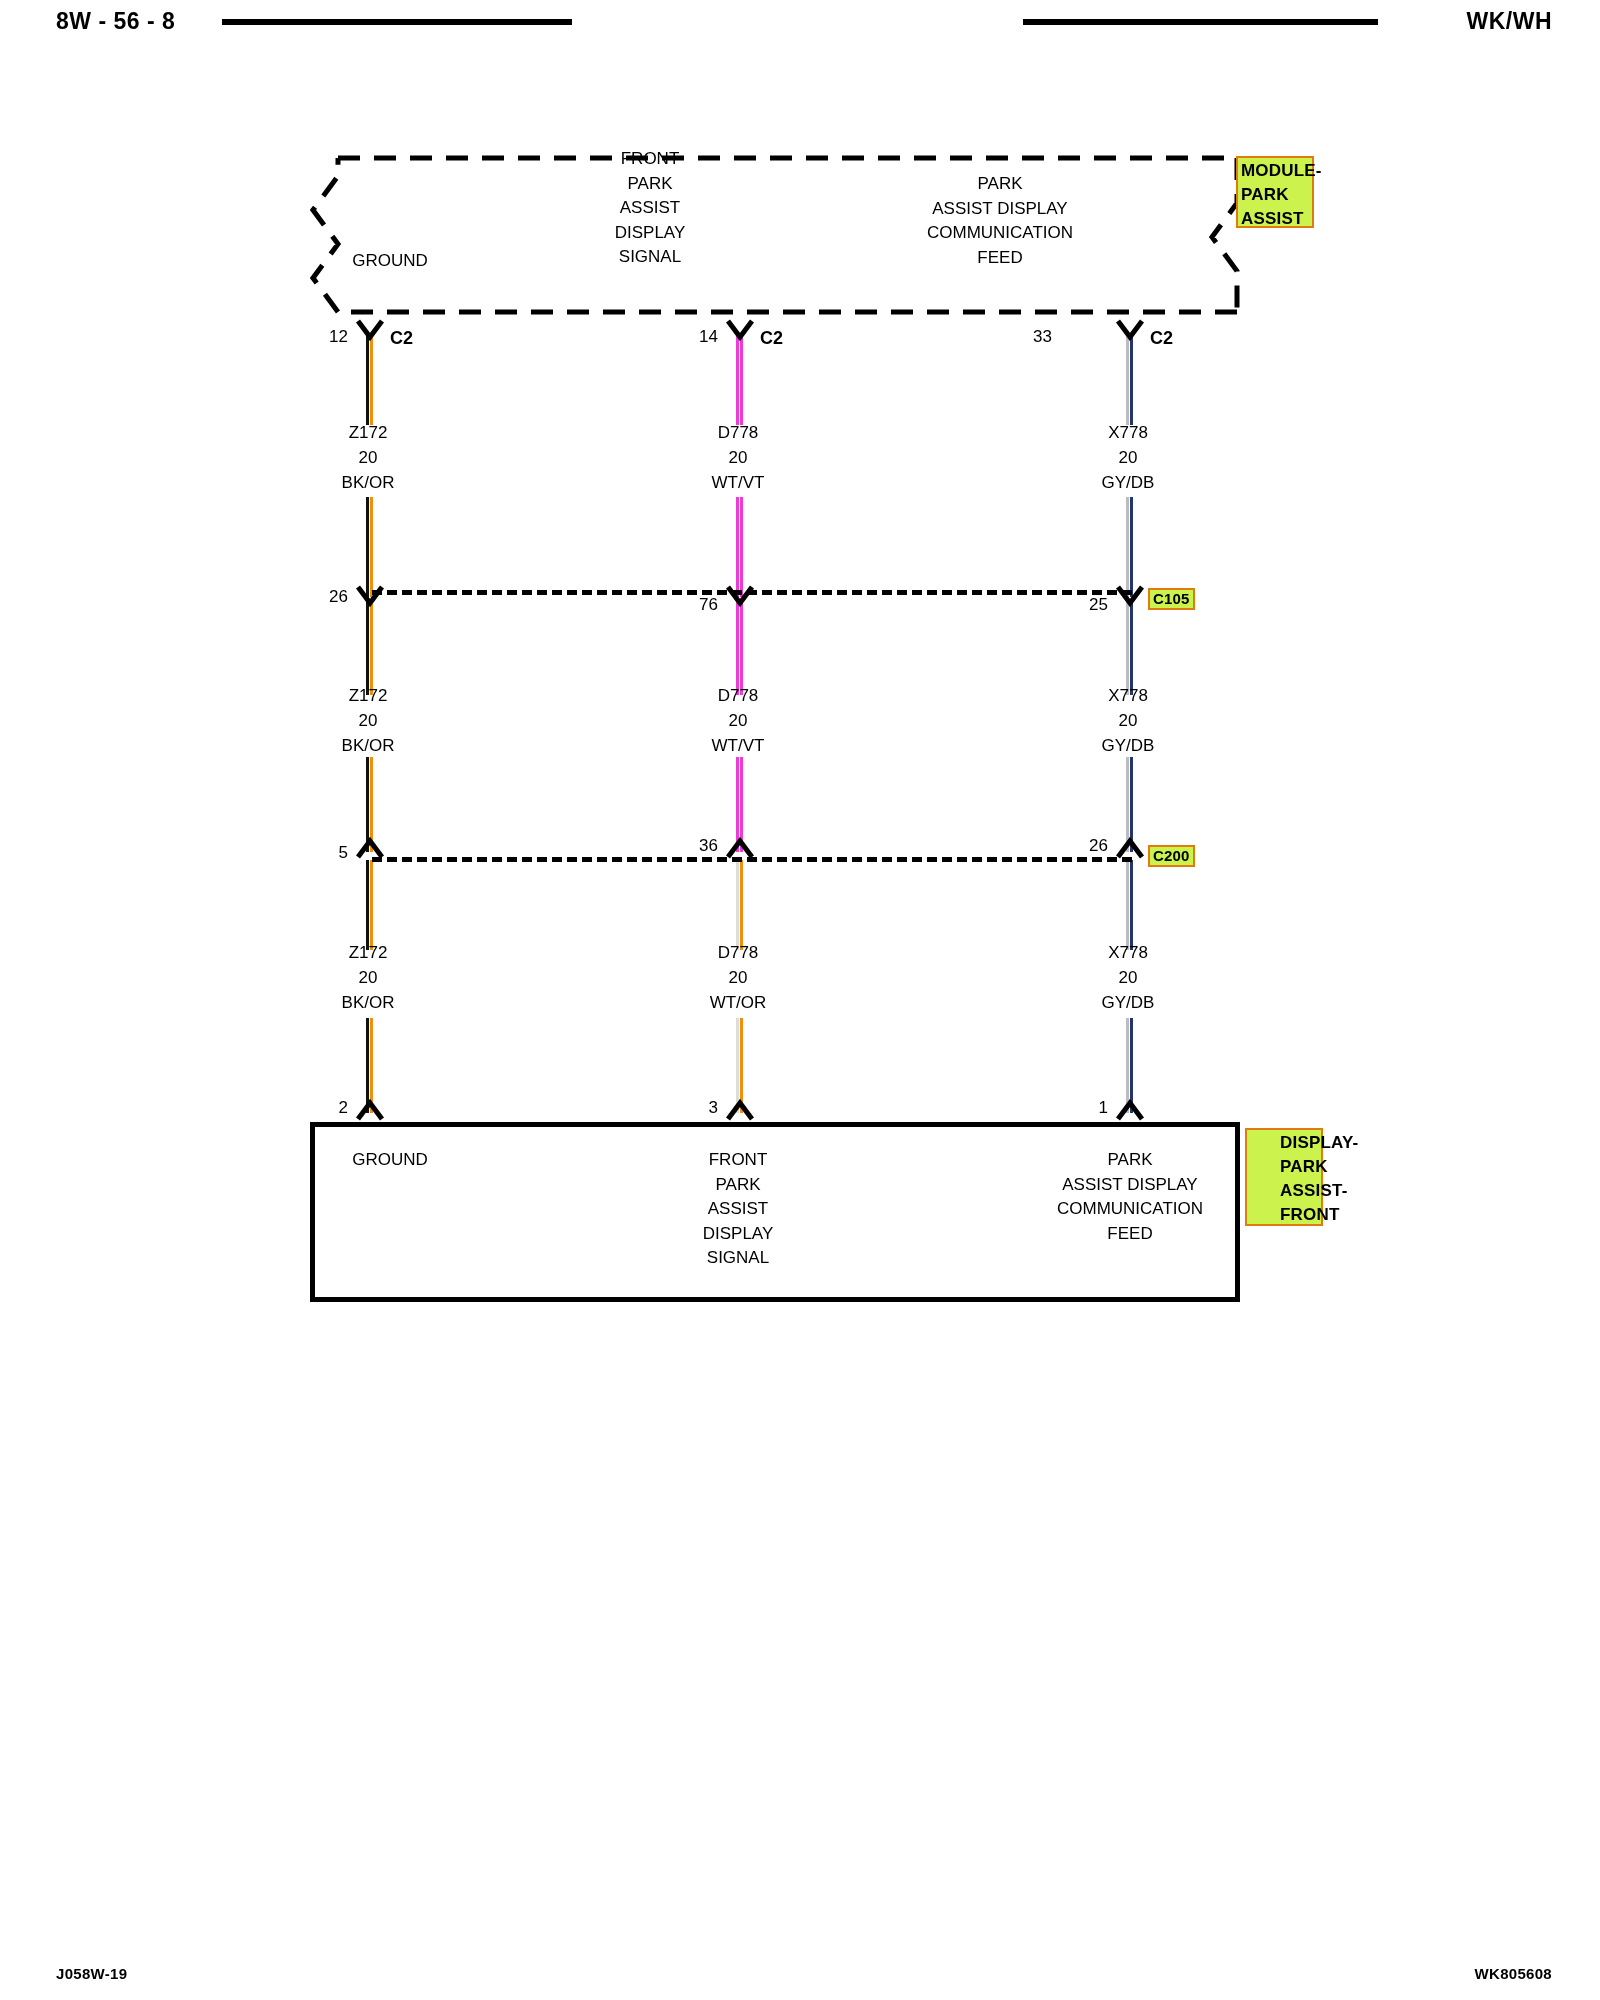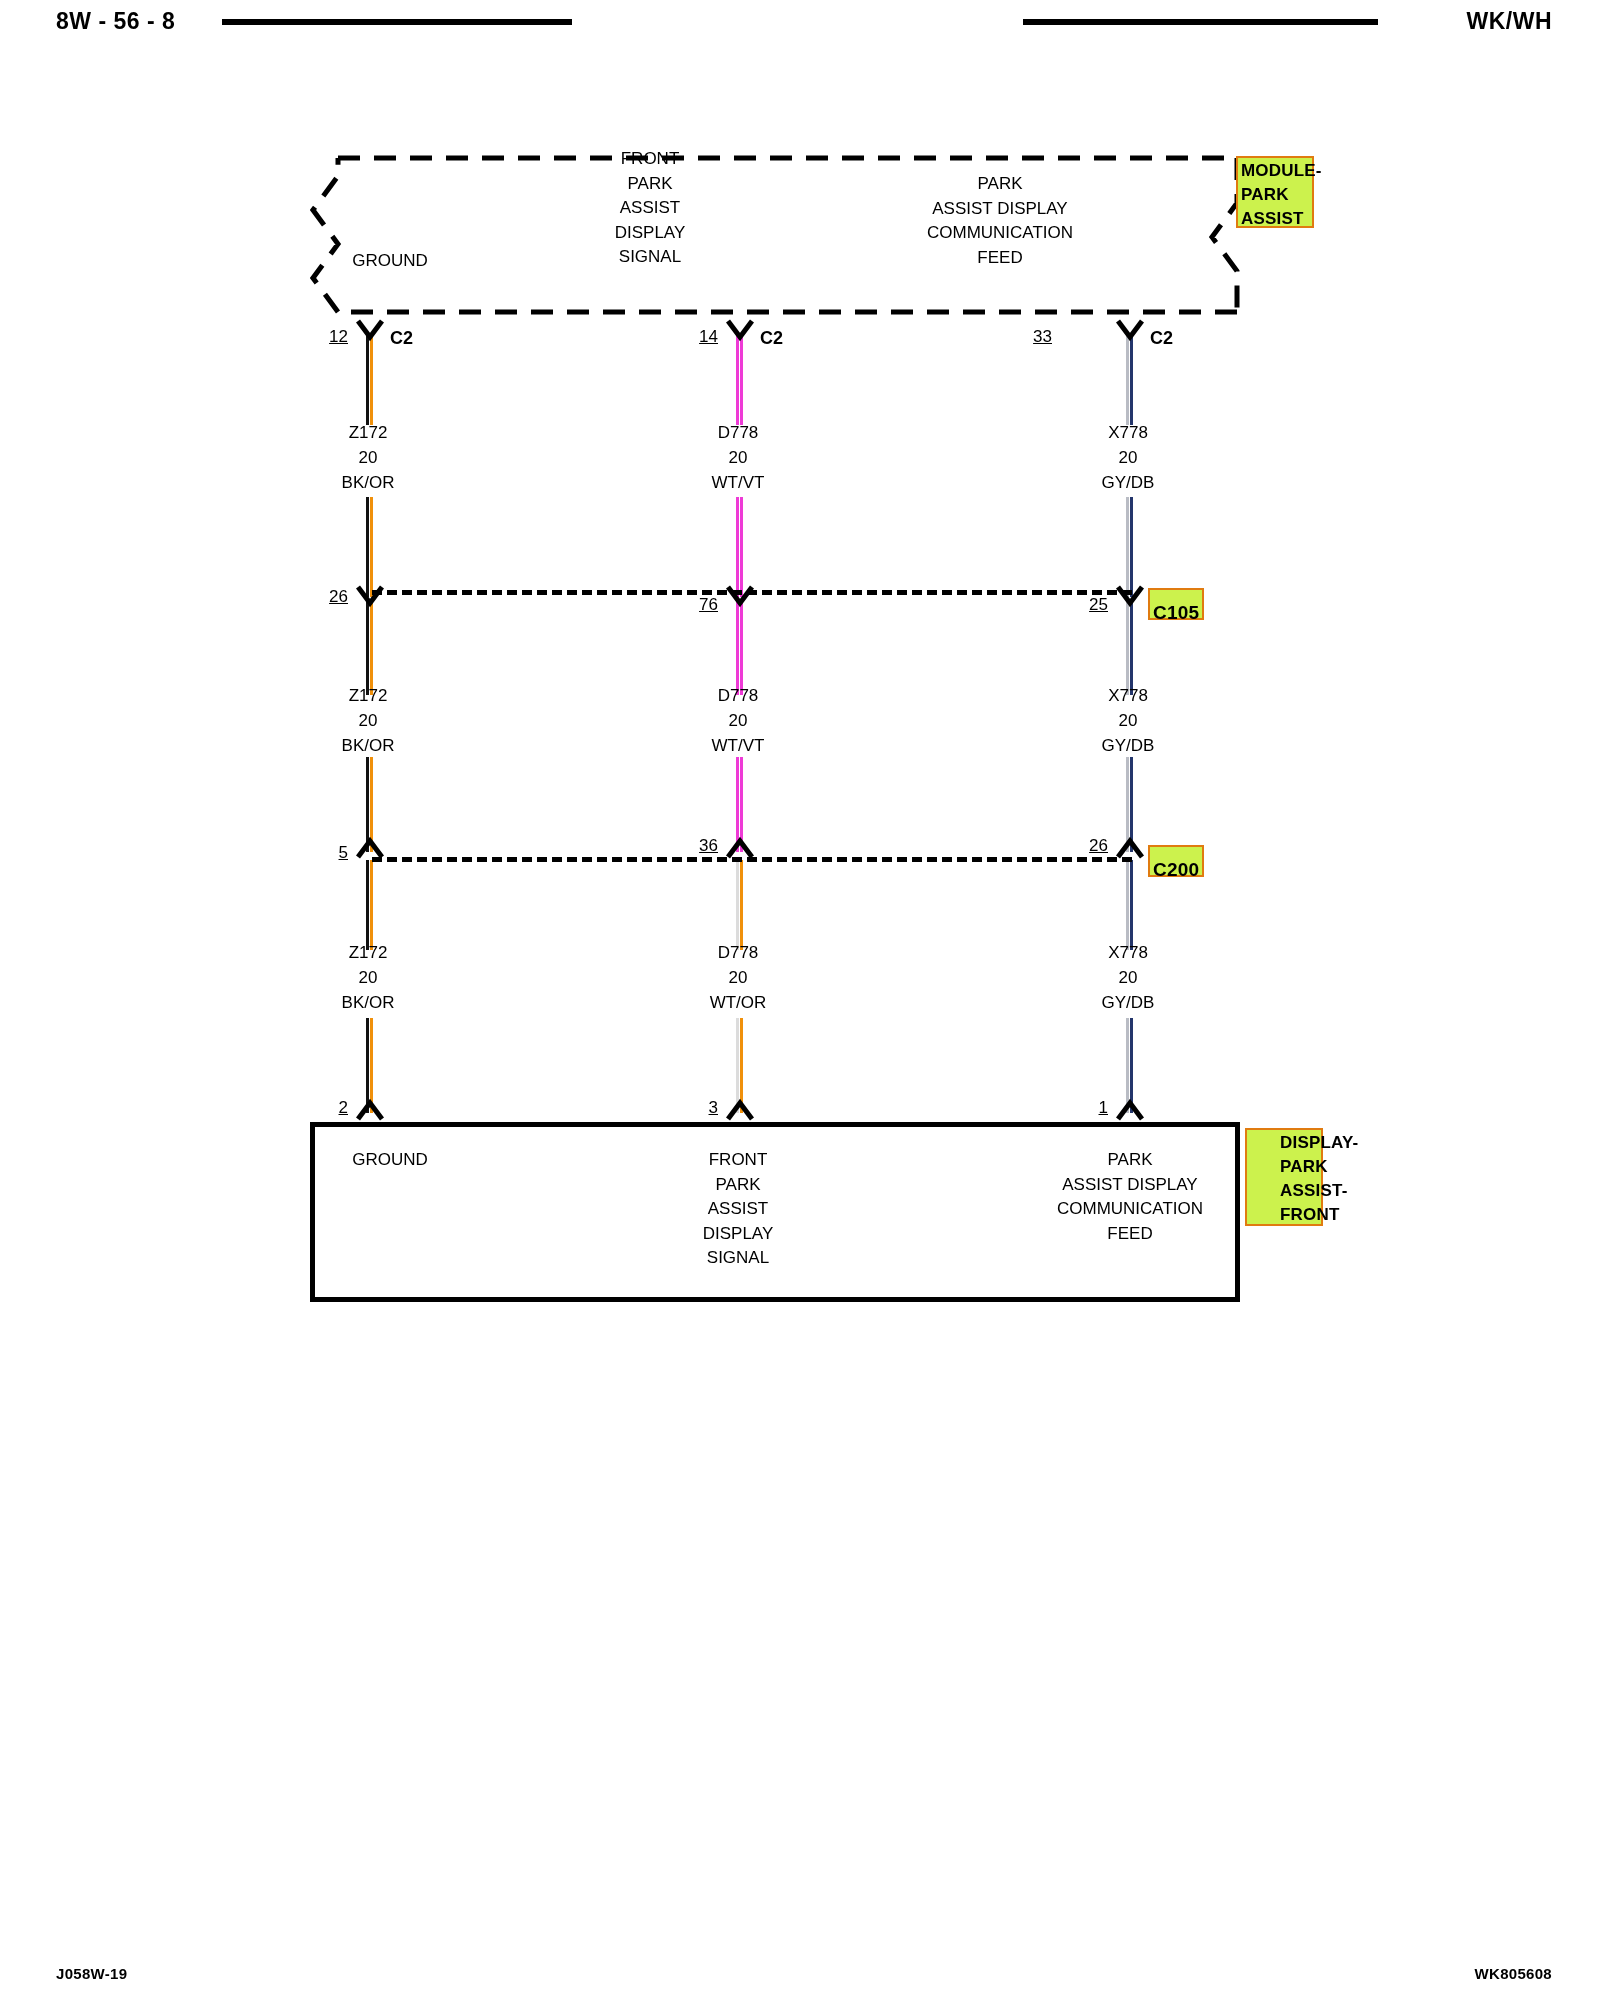--- a/index.html
+++ b/index.html
@@ -26,37 +26,37 @@
 
   
   .disp-box{position:absolute;left:310px;top:1122px;width:930px;height:180px;
             border:5px solid #000;box-sizing:border-box;background:#fff;}
   .disp-text{position:absolute;font-size:17px;line-height:24.5px;text-align:center;color:#000;}
 
   
   .tag{position:absolute;background:#ccf24d;border:2px solid #e07b10;
        font-size:17px;font-weight:bold;line-height:24px;color:#000;
        padding:1px 3px;box-sizing:border-box;letter-spacing:.2px;}
-  .tag-small{font-size:19px;line-height:18px;padding:14px 3px;}
+  .tag-small{font-size:15px;line-height:18px;padding:0 3px;}
 
   
   .wire{position:absolute;width:7px;}
   .wire i{position:absolute;top:0;bottom:0;width:3px;display:block;}
   .wire i.a{left:0;}
   .wire i.b{left:4px;}
 
   
   .chev{position:absolute;width:30px;height:34px;}
   .chev svg{display:block;}
 
   
   .dashline{position:absolute;height:0;border-top:5px dashed #000;}
 
   
-  .pin{position:absolute;font-size:17px;color:#000;text-align:right;text-decoration:underline;}
+  .pin{position:absolute;font-size:17px;color:#000;text-align:right;}
   .cname{position:absolute;font-size:18px;font-weight:bold;color:#000;}
   .wlabel{position:absolute;font-size:17px;line-height:25px;text-align:center;color:#000;}
 
   
   .ftr-left{position:absolute;left:56px;bottom:18px;font-size:15px;font-weight:bold;letter-spacing:.3px;text-align:center;}
   .ftr-right{position:absolute;right:48px;bottom:18px;font-size:15px;font-weight:bold;letter-spacing:.3px;}
 </style>
 </head>
 <body>
 

